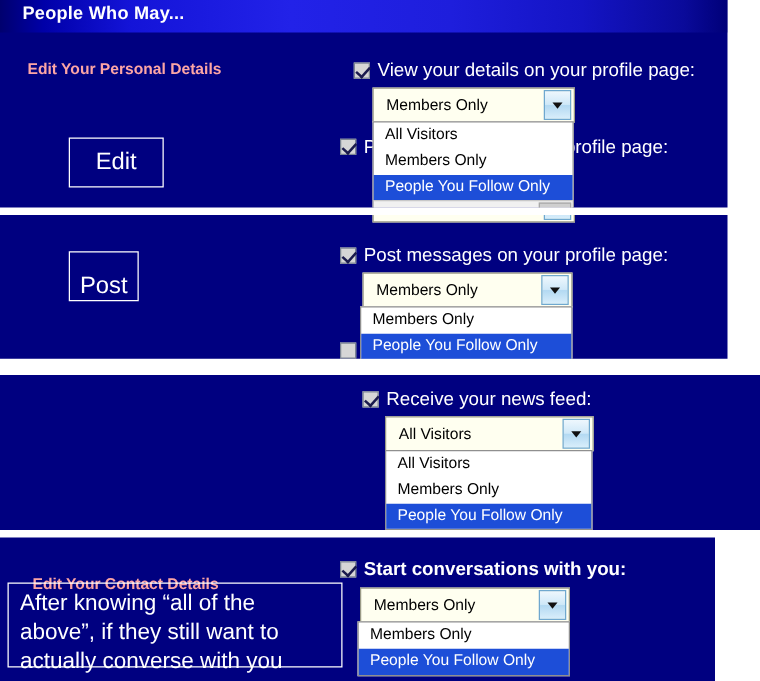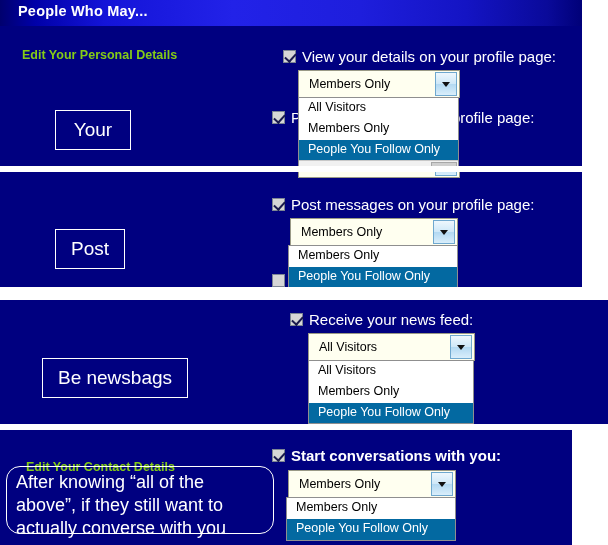--- a/index.html
+++ b/index.html
@@ -49,21 +49,21 @@
     color: #ffffff;
     letter-spacing: .2px;
     white-space: nowrap;
   }
 
   
   .sec-link {
     position: absolute;
     font-size: 12.5px;
     font-weight: bold;
-    color: #84cc16;
+    color: #fca5a5;
     white-space: nowrap;
   }
 
   
   .caption-box {
     position: absolute;
     border: 1px solid #ffffff;
     color: #ffffff;
     display: flex;
     align-items: center;
@@ -154,21 +154,21 @@
     z-index: 6;
   }
   .dl-item {
     font-size: 12.5px;
     color: #000000;
     padding: 1px 0 2px 9px;
     white-space: nowrap;
     line-height: 1.42;
   }
   .dl-item.sel {
-    background: #0369a1;
+    background: #1d4ed8;
     color: #ffffff;
   }
   .dl-scroll {
     height: 11px;
     background: #f1f1f1;
     border-top: 1px solid #c8c8c8;
     position: relative;
   }
   .dl-scroll::after {
     content: "";
@@ -190,21 +190,21 @@
 
   <div class="panel" id="panel-view">
 
     <div class="titlebar">
       <div class="titlebar-text">People Who May...</div>
     </div>
 
     <div class="sec-link" style="left:22px; top:48px;">Edit Your Personal Details</div>
 
     <div class="caption-box" style="left:55px; top:110px; width:76px; height:40px;">
-      <span>Your</span>
+      <span>Edit</span>
     </div>
 
     <div class="cb-row obscured" style="left:272px; top:109px;">
       <span class="cb checked"></span>
       <span class="cb-label">Post messages on your profile page:</span>
     </div>
 
     <div class="cb-row" style="left:283px; top:48px; z-index:4;">
       <span class="cb checked"></span>
       <span class="cb-label">View your details on your profile page:</span>
@@ -227,21 +227,21 @@
 
   <div class="panel" id="panel-post">
 
     <div class="combo" style="left:298px; top:-22px; width:162px;">
       <span class="combo-value"></span>
       <span class="combo-btn">
         
       </span>
     </div>
 
-    <div class="caption-box" style="left:55px; top:57px; width:70px; height:40px;">
+    <div class="caption-box" style="left:55px; top:29px; width:56px; height:40px;align-items:flex-end;">
       <span>Post</span>
     </div>
 
     <div class="cb-row obscured" style="left:272px; top:100px;">
       <span class="cb"></span>
       <span class="cb-label dimtext">Receive your news feed:</span>
     </div>
 
     <div class="cb-row" style="left:272px; top:24px; z-index:4;">
       <span class="cb checked"></span>
@@ -256,23 +256,20 @@
     </div>
 
     <div class="droplist" style="left:288px; top:73px; width:170px;">
       <div class="dl-item">Members Only</div>
       <div class="dl-item sel">People You Follow Only</div>
     </div>
   </div>
 
   <div class="panel" id="panel-news">
 
-    <div class="caption-box" style="left:42px; top:58px; width:146px; height:40px;">
-      <span>Be newsbags</span>
-    </div>
 
     <div class="cb-row" style="left:290px; top:11px; z-index:4;">
       <span class="cb checked"></span>
       <span class="cb-label">Receive your news feed:</span>
     </div>
 
     <div class="combo" style="left:308px; top:33px; width:167px; z-index:5;">
       <span class="combo-value">All Visitors</span>
       <span class="combo-btn">
         <span class="combo-arrow"></span>
@@ -283,21 +280,21 @@
       <div class="dl-item">All Visitors</div>
       <div class="dl-item">Members Only</div>
       <div class="dl-item sel">People You Follow Only</div>
     </div>
   </div>
 
   <div class="panel" id="panel-conv">
 
     <div class="sec-link" style="left:26px; top:18px;margin-top:12px;">Edit Your Contact Details</div>
 
-    <div class="caption-box multi" style="left:6px; top:36px; width:268px; height:68px;border-radius:14px;">
+    <div class="caption-box multi" style="left:6px; top:36px; width:268px; height:68px;">
       <span>After knowing “all of the above”, if they still want to actually converse with you</span>
     </div>
 
     <div class="cb-row" style="left:272px; top:17px; z-index:4;font-weight:bold;">
       <span class="cb checked"></span>
       <span class="cb-label">Start conversations with you:</span>
     </div>
 
     <div class="combo" style="left:288px; top:40px; width:168px; z-index:5;">
       <span class="combo-value">Members Only</span>

